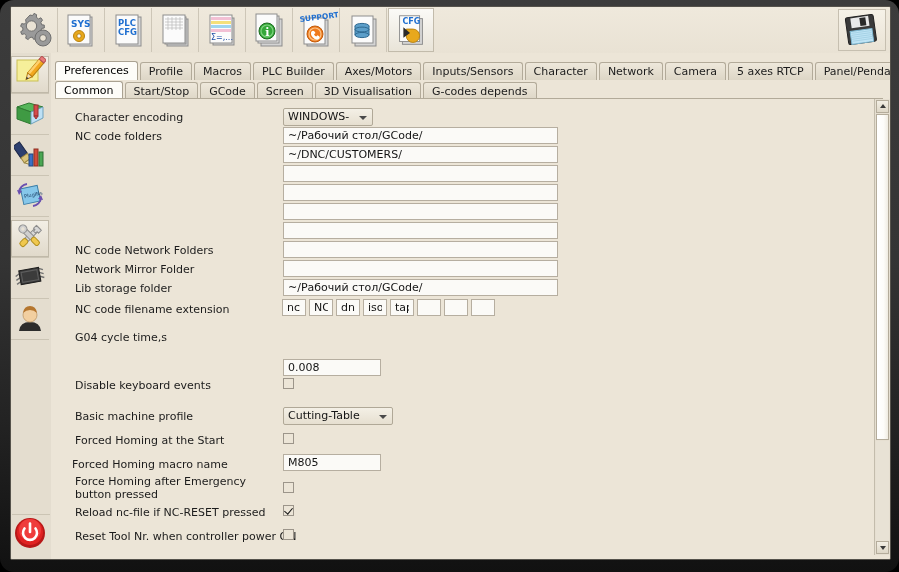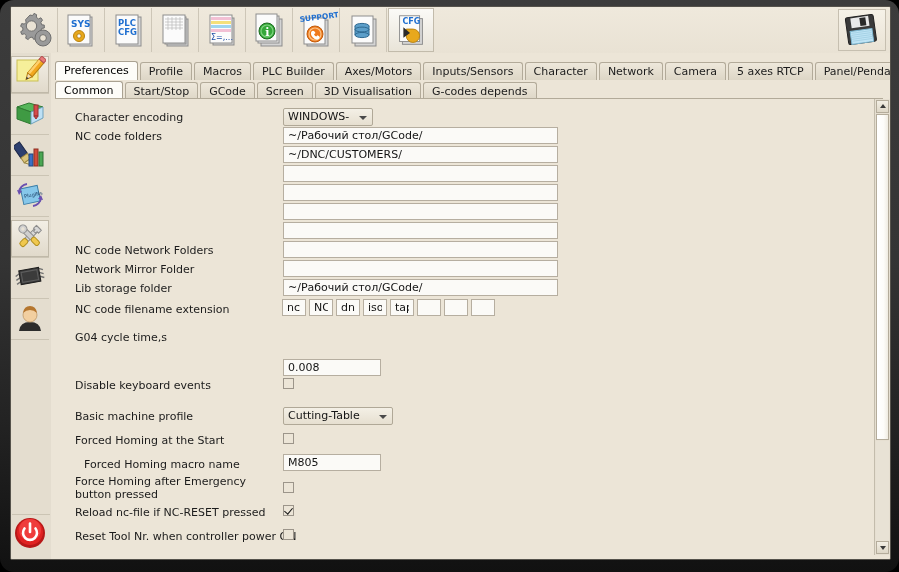--- a/index.html
+++ b/index.html
@@ -450,21 +450,21 @@
 
       <div class="lbl" style="left:20px;top:311px;">Basic machine profile</div>
       <div class="combo" style="left:228px;top:308px;width:110px;">
         <span>Cutting-Table</span>
         <span class="arrow"></span>
       </div>
 
       <div class="lbl" style="left:20px;top:335px;">Forced Homing at the Start</div>
       <div class="chk" style="left:228px;top:334px;"></div>
 
-      <div class="lbl" style="left:29px;top:359px;">Forced Homing macro name</div>
+      <div class="lbl" style="left:17px;top:359px;">Forced Homing macro name</div>
       <input class="txt" style="left: 228px; top: 355px; width: 98px;" value="M805">
 
       <div class="lbl" style="left:20px;top:376px;width:190px;">Force Homing after Emergency button pressed</div>
       <div class="chk" style="left:228px;top:383px;"></div>
 
       <div class="lbl" style="left:20px;top:407px;">Reload nc-file if NC-RESET pressed</div>
       <div class="chk on" style="left:228px;top:406px;"></div>
 
       <div class="lbl" style="left:20px;top:431px;">Reset Tool Nr. when controller power ON</div>
       <div class="chk" style="left:228px;top:430px;"></div>

